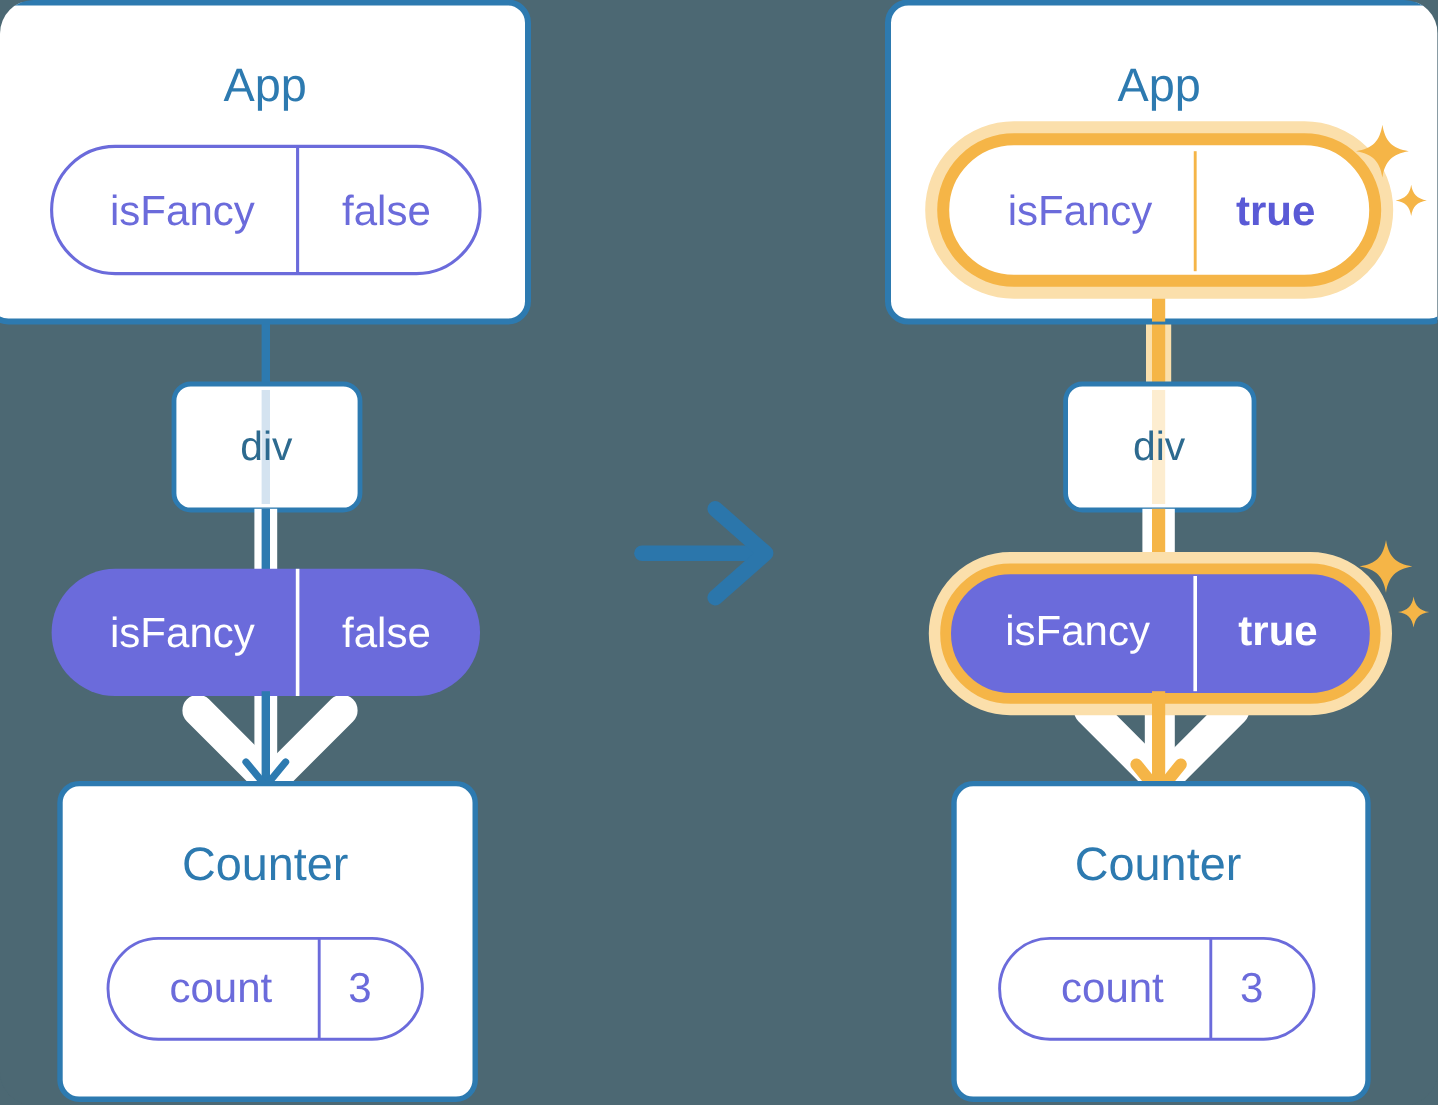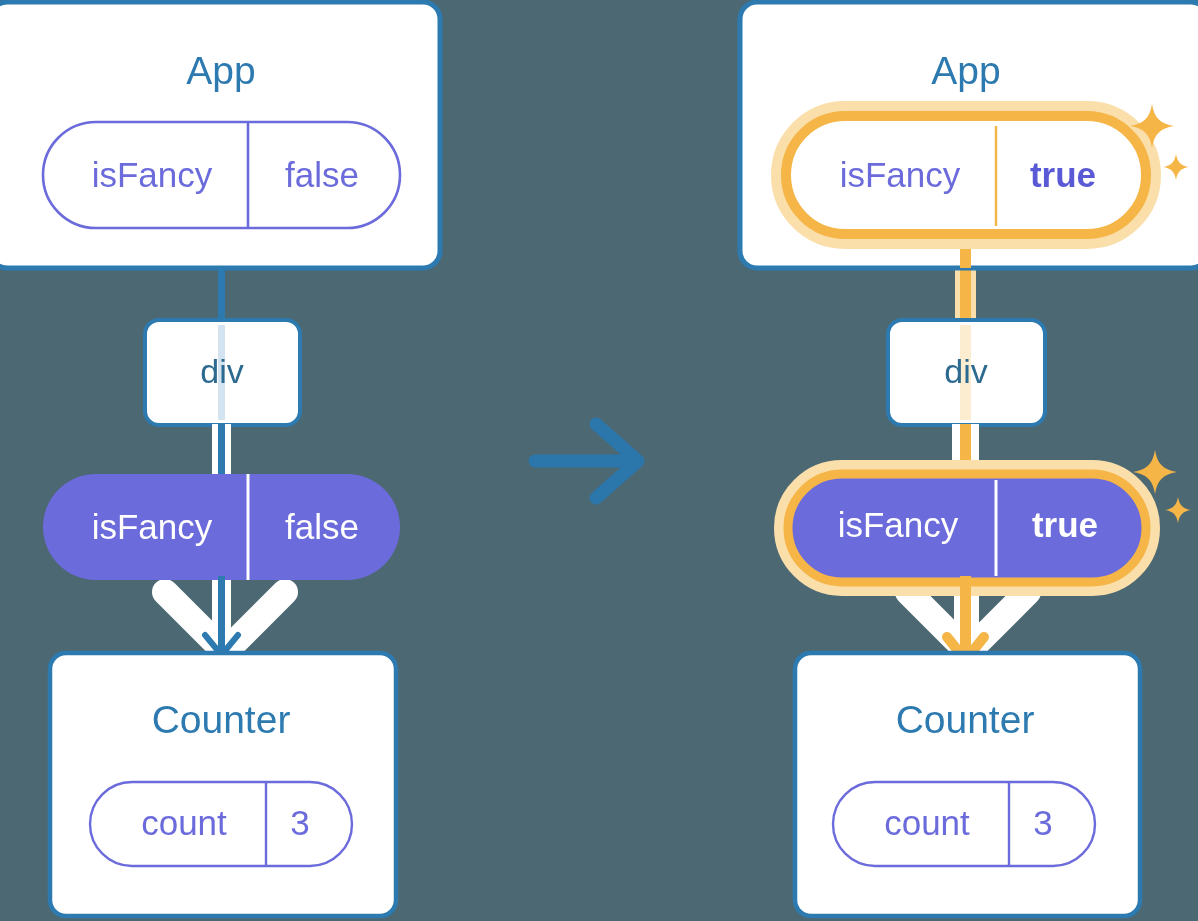--- a/index.html
+++ b/index.html
@@ -8,20 +8,21 @@
     padding: 0;
     background: #4c6873;
   }
   #stage {
     position: relative;
     width: 1198px;
     height: 921px;
     background: #4c6873;
     overflow: hidden;
     font-family: "Liberation Sans", sans-serif;
+    border-radius: 28px;
   }
   #stage svg { display: block; }
   .svg-layer {
     position: absolute;
     left: 0;
     top: 0;
     width: 1198px;
     height: 921px;
   }
   text { font-family: "Liberation Sans", sans-serif; }

